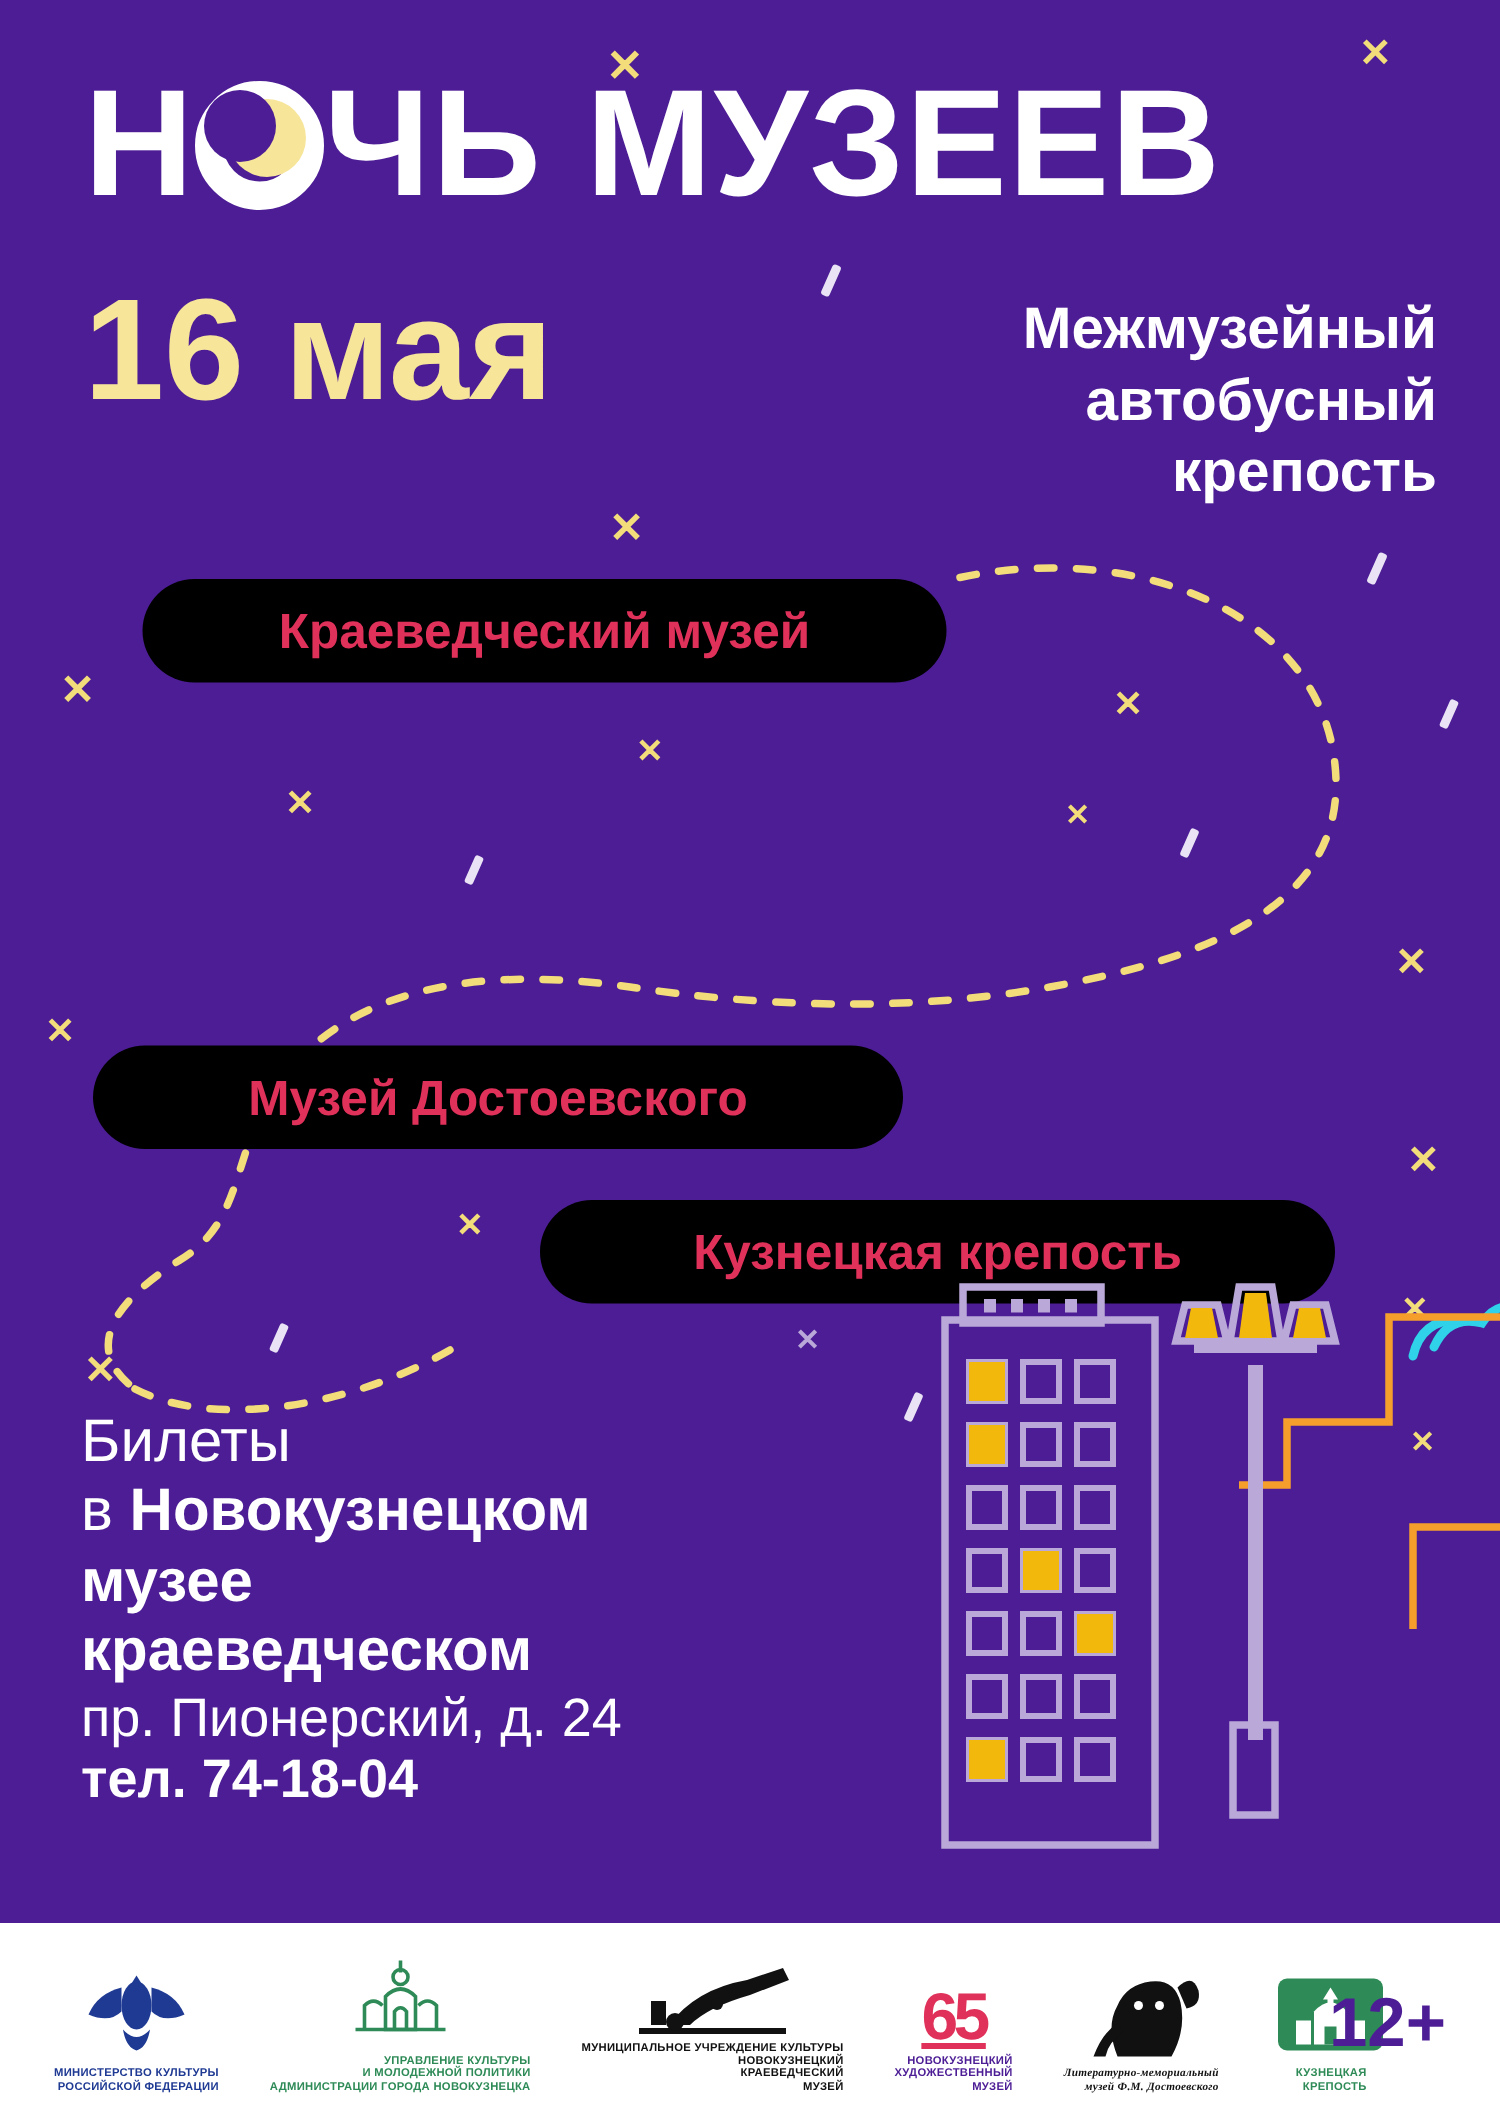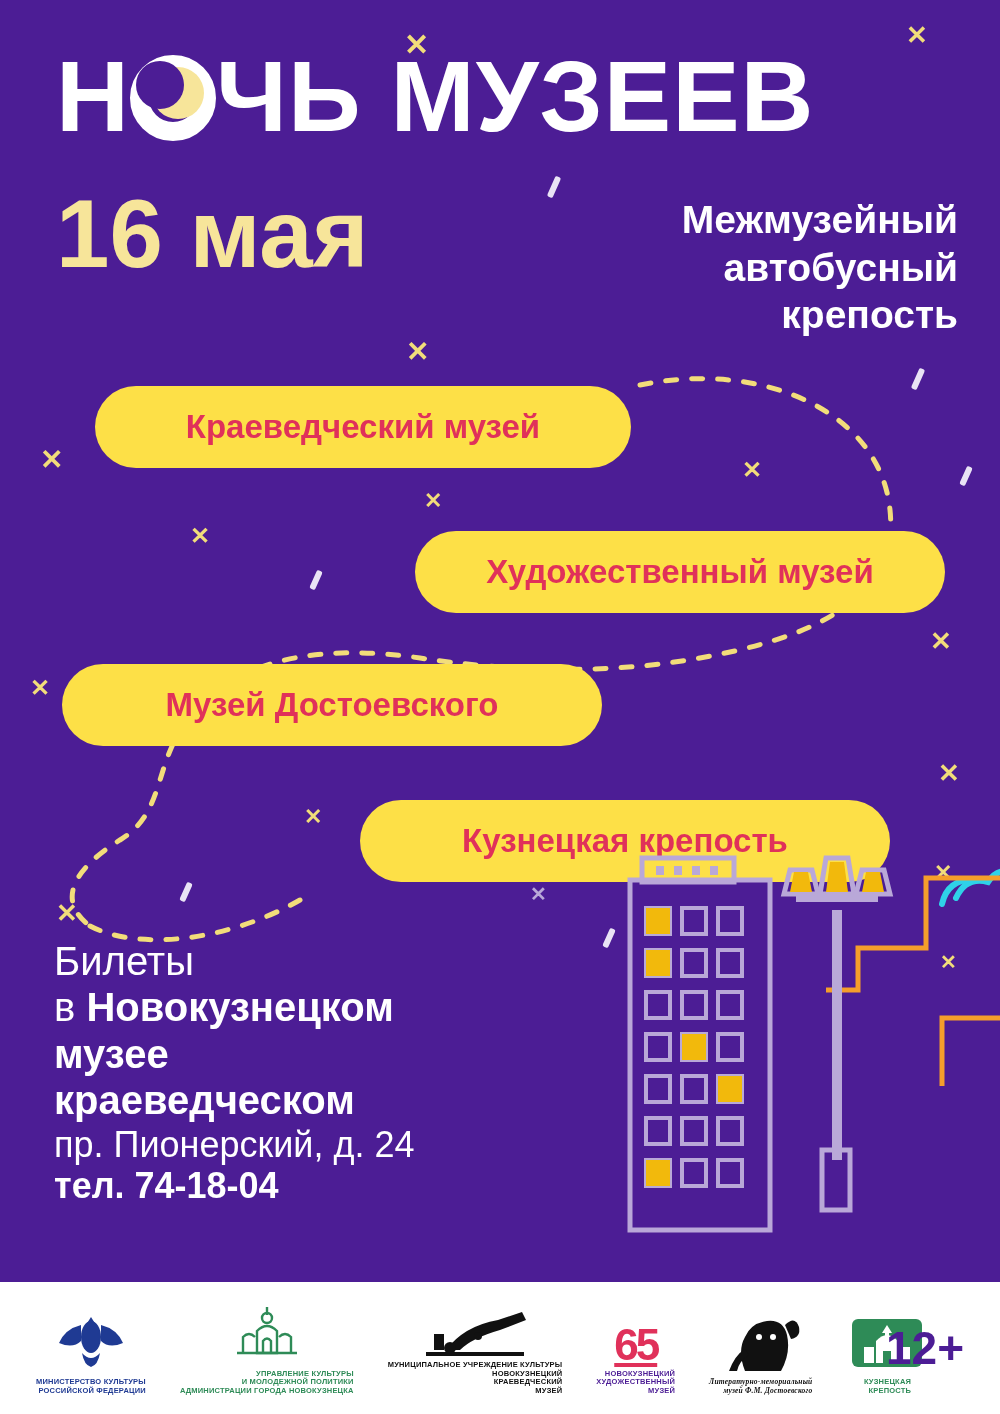--- a/index.html
+++ b/index.html
@@ -48,28 +48,28 @@
   }
   .route-title{
     position:absolute;right:42px;top:196px;width:390px;
     color:#ffffff;font-size:39px;font-weight:700;line-height:1.22;
     text-align:right;
   }
   
   .path-svg{position:absolute;left:0;top:340px;width:1000px;height:620px;}
   
   .pill{
-    position:absolute;background:#fde047;border-radius:46px;
+    position:absolute;background:#000000;border-radius:46px;
     display:flex;align-items:center;justify-content:center;
     color:#e0315a;font-size:33px;font-weight:700;
-    height:82px;box-shadow:0 0 0 rgba(0,0,0,0);
+    height:69px;box-shadow:0 0 0 rgba(0,0,0,0);
   }
   #pill0{left:95px;top:386px;width:536px;}
   #pill1{left:415px;top:531px;width:530px;}
-  #pill2{left:62px;top:664px;width:540px;}
+  #pill2{left:62px;top:697px;width:540px;}
   #pill3{left:360px;top:800px;width:530px;}
   
   .tickets{
     position:absolute;left:54px;top:938px;width:520px;
     color:#ffffff;font-size:40px;line-height:1.16;font-weight:400;
   }
   .tickets b{font-weight:700;}
   .tickets .addr{font-size:36px;}
   
   .illus{position:absolute;left:590px;top:850px;width:420px;height:410px;}
@@ -129,23 +129,20 @@
   <div class="route-title">Межмузейный автобусный крепость</div>
 
   <svg class="path-svg" viewBox="0 0 1000 620">
     <path d="M640 45 C 760 20, 880 70, 890 170 C 900 265, 800 300, 700 318 C 600 336, 500 330, 420 318
              C 330 305, 250 315, 200 365 C 150 415, 170 470, 120 500 C 75 528, 55 560, 90 586" fill="none" stroke="#f2dd7a" stroke-width="5" stroke-linecap="round" stroke-dasharray="11 15"></path>
     <path d="M90 586 C 140 612, 230 600, 300 560" fill="none" stroke="#f2dd7a" stroke-width="5" stroke-linecap="round" stroke-dasharray="11 15"></path>
   </svg>
 
   <div class="pill" id="pill0">
     <span>Краеведческий музей</span>
-  </div>
-  <div class="pill" id="pill1">
-    <span>Художественный музей</span>
   </div>
   <div class="pill" id="pill2">
     <span>Музей Достоевского</span>
   </div>
   <div class="pill" id="pill3">
     <span>Кузнецкая крепость</span>
   </div>
 
   <div class="tickets">
     <div>Билеты</div>

